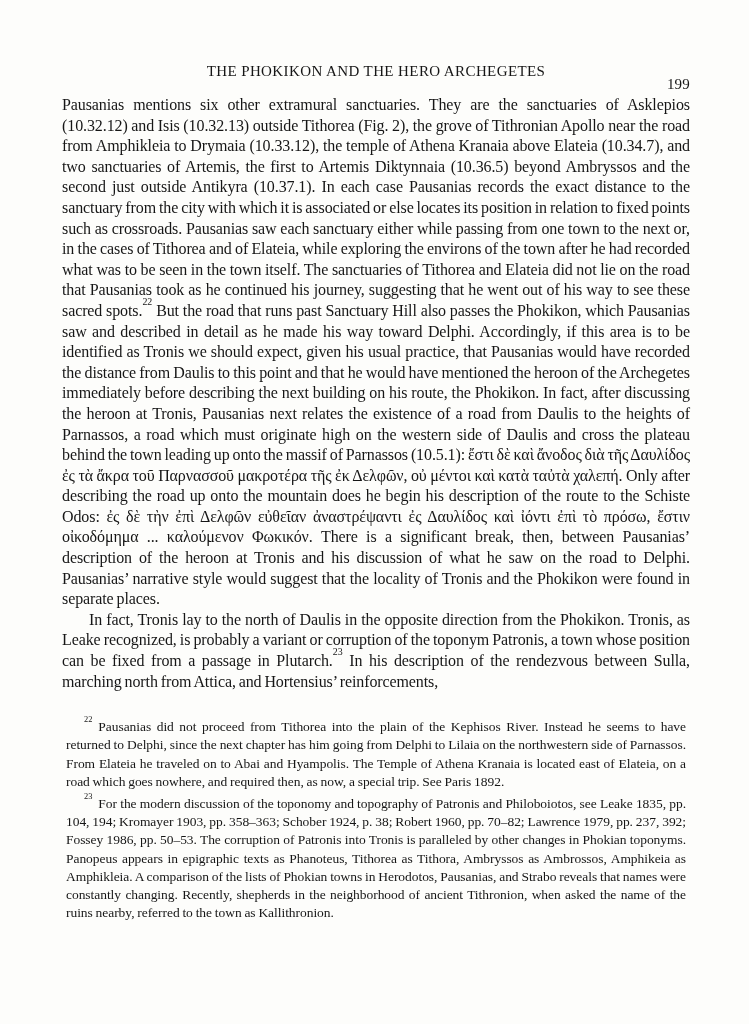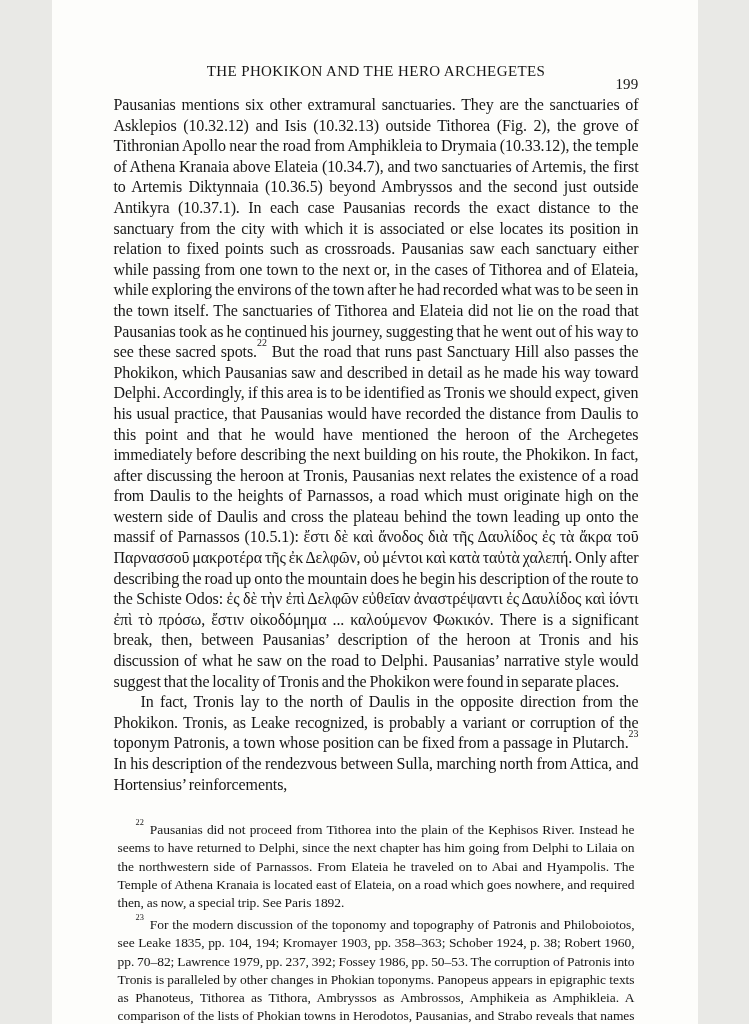--- a/index.html
+++ b/index.html
@@ -2,21 +2,21 @@
 <html><head>
 <meta charset="utf-8">
 <style>
   html, body {
     margin: 0;
     padding: 0;
     background: #e9e9e6;
   }
   .page {
     position: relative;
-    width: 646px;
+    width: 749px;
     height: 1024px;
     margin: 0 auto;
     background: #fdfdfb;
     color: #161616;
     font-family: "Liberation Serif", "DejaVu Serif", serif;
     box-sizing: border-box;
     padding: 62px 59px 0 62px;
     overflow: hidden;
   }
   .running-head {

